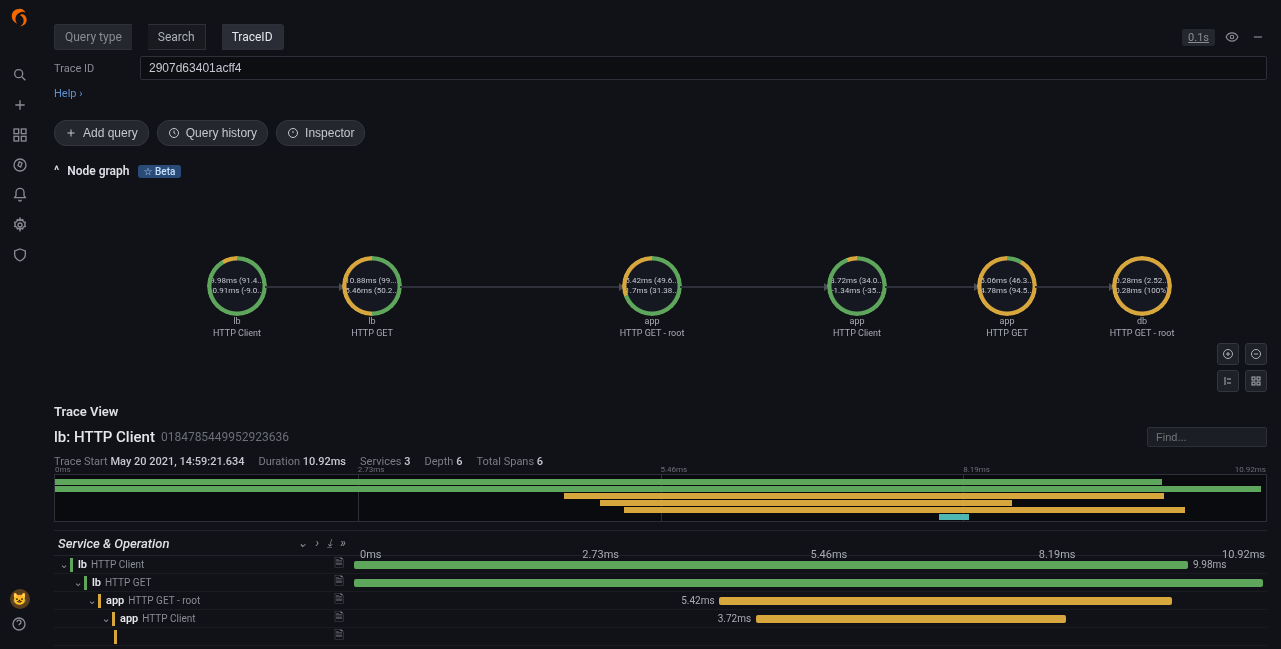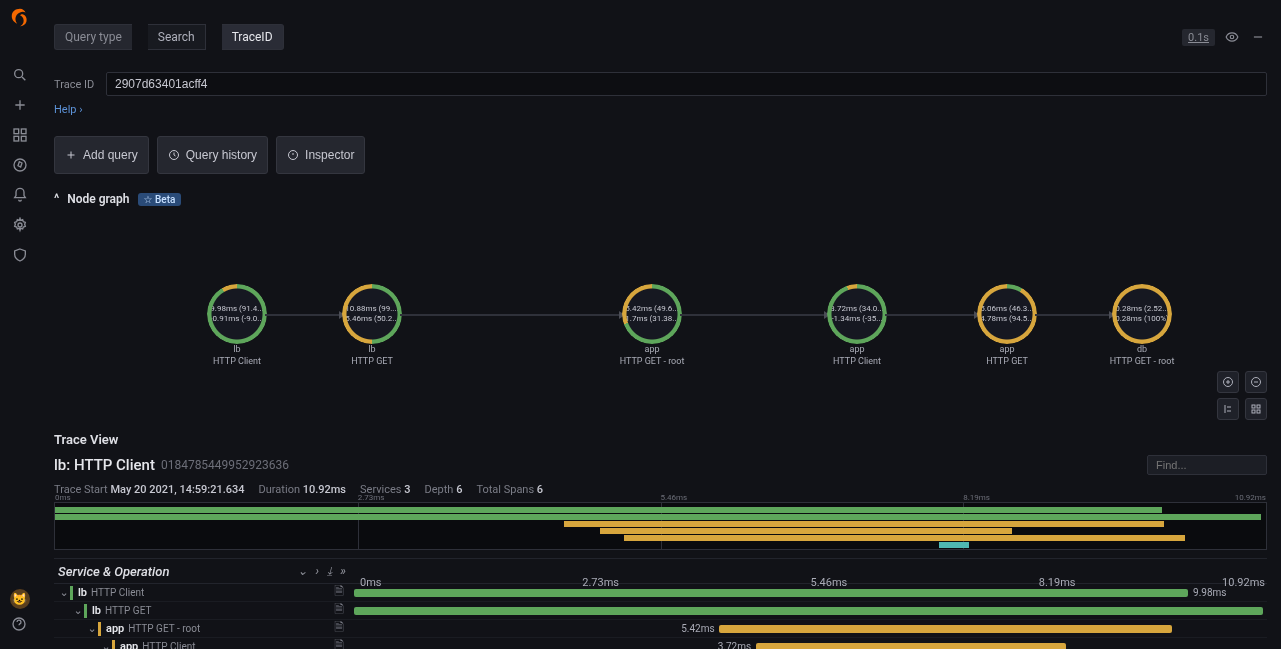--- a/index.html
+++ b/index.html
@@ -69,44 +69,45 @@
   gap: 8px;
   color: #8a8c95;
   font-size: 11px;
   text-decoration: underline;
 }
 .status-chip { background: #25272f; padding: 2px 6px; border-radius: 2px; }
 .sm-icon { width: 18px; height: 18px; display:inline-flex; align-items:center; justify-content:center; cursor:pointer; }
 .trace-row {
   display: flex;
   align-items: center;
-  margin-top: 20px;
+  margin-top: 4px;
   height: 28px;
+  gap: 34px;
 }
 .trace-row .lbl { font-size: 11px; color: #8a8c95; width: 52px; }
 .trace-input {
   flex: 1;
   background: #0d0e12;
   border: 1px solid #2e3039;
   color: #c7c8d1;
   padding: 4px 8px;
   font-size: 12px;
   border-radius: 2px;
   height: 24px;
 }
 .help-row { margin-top: 4px; }
 .help-link { color: #5c91d6; font-size: 11px; cursor: pointer; }
 .btn-row { margin-top: 20px; display: flex; gap: 8px; }
 .btn {
   background: #25272f;
   border: 1px solid #34363f;
   color: #c7c8d1;
-  padding: 11px 10px;
+  padding: 5px 10px;
   font-size: 12px;
-  border-radius: 3px;
+  border-radius: 12px;
   cursor: pointer;
   display: inline-flex;
   align-items: center;
   gap: 6px;
 }
 .section-header {
   margin-top: 18px;
   display: flex; align-items: center; gap: 8px;
   font-size: 12px;
   font-weight: 600;

